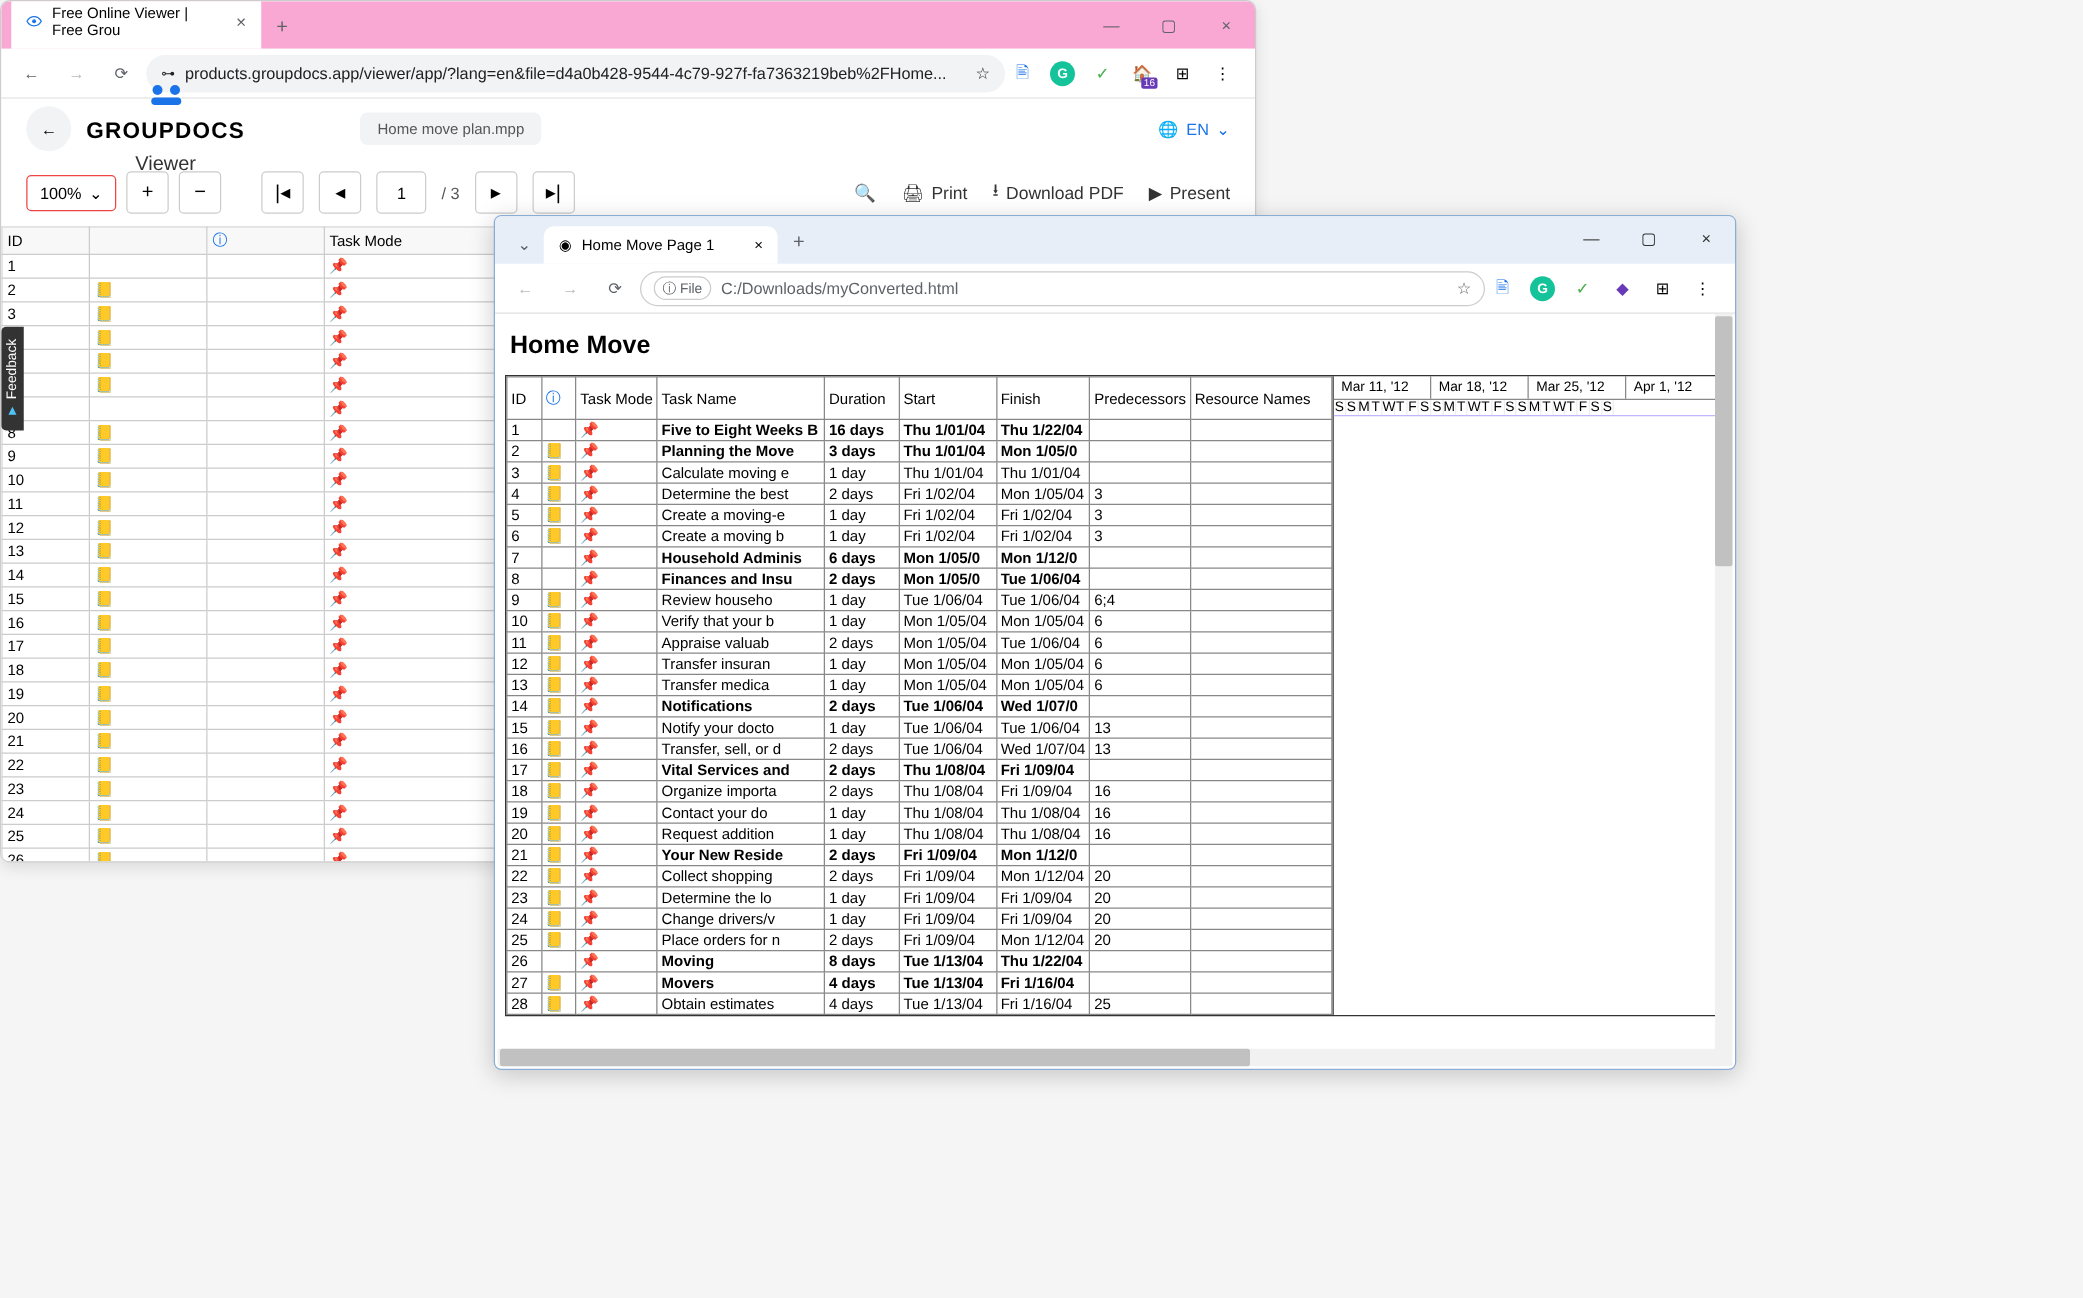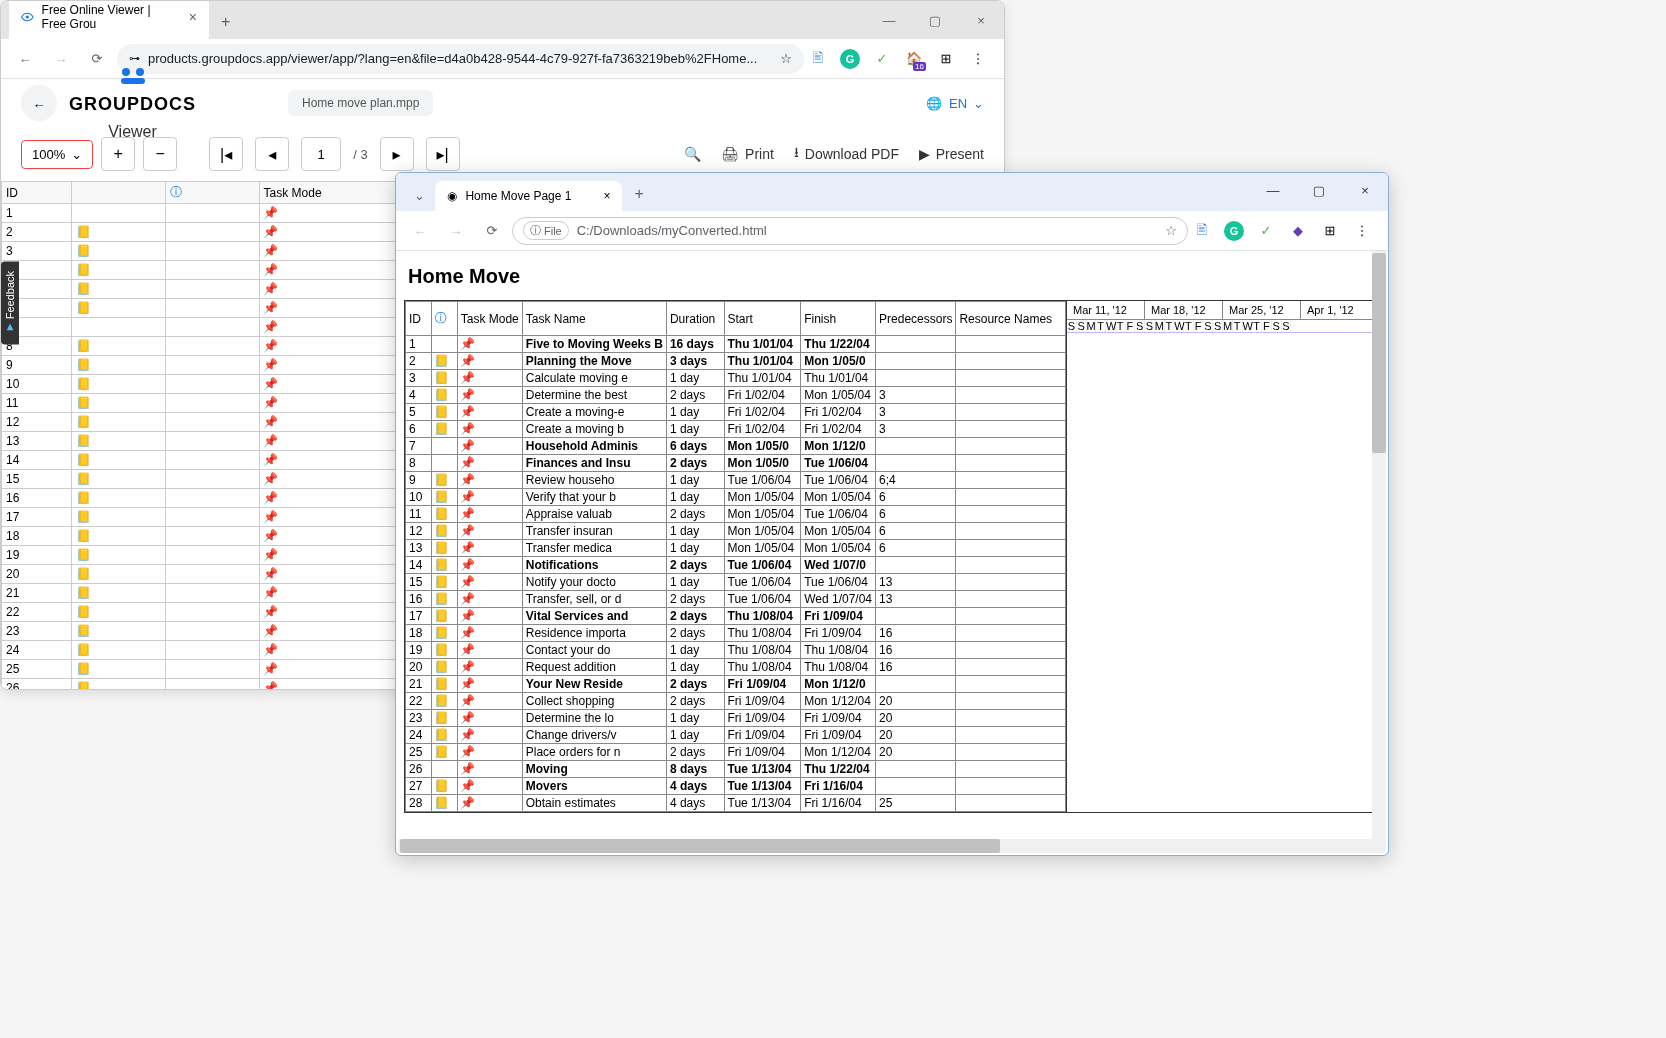--- a/index.html
+++ b/index.html
@@ -1,20 +1,20 @@
 <!DOCTYPE html>
 <html><head>
 <meta charset="utf-8">
 <style>
 * { box-sizing: border-box; margin: 0; padding: 0; }
 body { font-family: Arial, sans-serif; font-size: 13px; background: #f5f5f5; width: 1666px; height: 1038px; overflow: hidden; position: relative; }
 
 
 .browser1 { position: absolute; left: 0; top: 0; width: 1005px; height: 690px; background: #fff; border: 1px solid #ccc; border-radius: 8px; box-shadow: 0 4px 12px rgba(0,0,0,0.1); overflow: hidden; }
-.b1-tabs { height: 38px; background: #e5e5e5; display: flex; align-items: flex-end; padding-left: 8px; }
+.b1-tabs { height: 38px; background: #f9a8d4; display: flex; align-items: flex-end; padding-left: 8px; }
 .b1-tab { background: #fff; border-radius: 8px 8px 0 0; padding: 8px 12px; display: flex; align-items: center; gap: 8px; font-size: 12px; max-width: 200px; }
 .b1-tab svg { width: 16px; height: 16px; }
 .b1-tabclose { color: #5f6368; font-size: 14px; cursor: pointer; margin-left: 8px; }
 .b1-newtab { padding: 8px 12px; color: #5f6368; font-size: 16px; cursor: pointer; }
 .b1-wincontrols { position: absolute; right: 0; top: 0; display: flex; height: 38px; }
 .b1-wincontrols div { width: 46px; display: flex; align-items: center; justify-content: center; color: #5f6368; }
 .b1-addrbar { height: 40px; background: #fff; border-bottom: 1px solid #e0e0e0; display: flex; align-items: center; padding: 0 8px; gap: 4px; }
 .b1-navbtn { width: 32px; height: 32px; display: flex; align-items: center; justify-content: center; color: #5f6368; border-radius: 50%; }
 .b1-url { flex: 1; background: #f1f3f4; border-radius: 16px; height: 30px; display: flex; align-items: center; padding: 0 12px; gap: 8px; font-size: 13px; color: #202124; }
 .b1-ext { display: flex; gap: 12px; padding-right: 8px; align-items: center; }
@@ -505,21 +505,21 @@
               <th class="c-finish">Finish</th>
               <th class="c-pred">Predecessors</th>
               <th class="c-res">Resource Names</th>
             </tr>
           </thead>
           <tbody id="t2body">
               <tr>
     <td class="c-id">1</td>
     <td class="c-ni note-icon"></td>
     <td class="c-mode mode-icon">📌</td>
-    <td class="c-name cell-bold">Five to Moving Weeks B</td>
+    <td class="c-name cell-bold">Five to Eight Weeks B</td>
     <td class="c-dur cell-bold">16 days</td>
     <td class="c-start cell-bold">Thu 1/01/04</td>
     <td class="c-finish cell-bold">Thu 1/22/04</td>
     <td class="c-pred"></td>
     <td class="c-res"></td>
               </tr>
               <tr>
     <td class="c-id">2</td>
     <td class="c-ni note-icon">📒</td>
     <td class="c-mode mode-icon">📌</td>
@@ -692,21 +692,21 @@
     <td class="c-dur cell-bold">2 days</td>
     <td class="c-start cell-bold">Thu 1/08/04</td>
     <td class="c-finish cell-bold">Fri 1/09/04</td>
     <td class="c-pred"></td>
     <td class="c-res"></td>
               </tr>
               <tr>
     <td class="c-id">18</td>
     <td class="c-ni note-icon">📒</td>
     <td class="c-mode mode-icon">📌</td>
-    <td class="c-name ">Residence importa</td>
+    <td class="c-name ">Organize importa</td>
     <td class="c-dur ">2 days</td>
     <td class="c-start ">Thu 1/08/04</td>
     <td class="c-finish ">Fri 1/09/04</td>
     <td class="c-pred">16</td>
     <td class="c-res"></td>
               </tr>
               <tr>
     <td class="c-id">19</td>
     <td class="c-ni note-icon">📒</td>
     <td class="c-mode mode-icon">📌</td>

